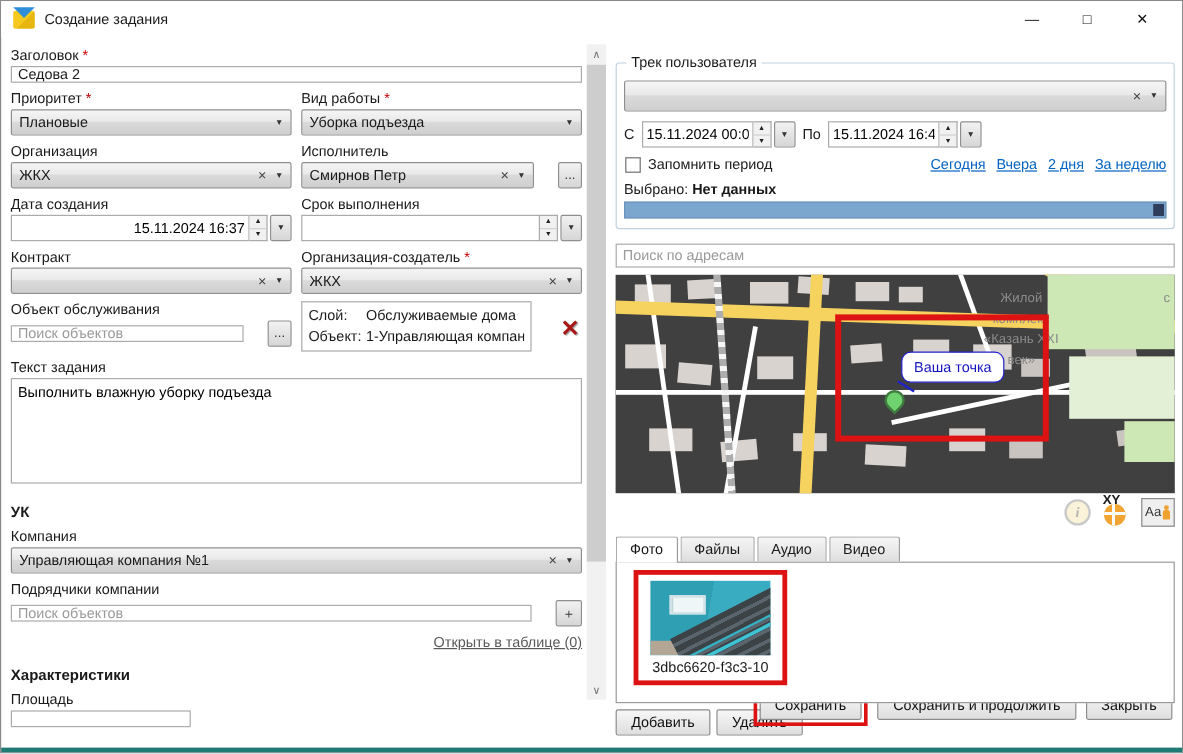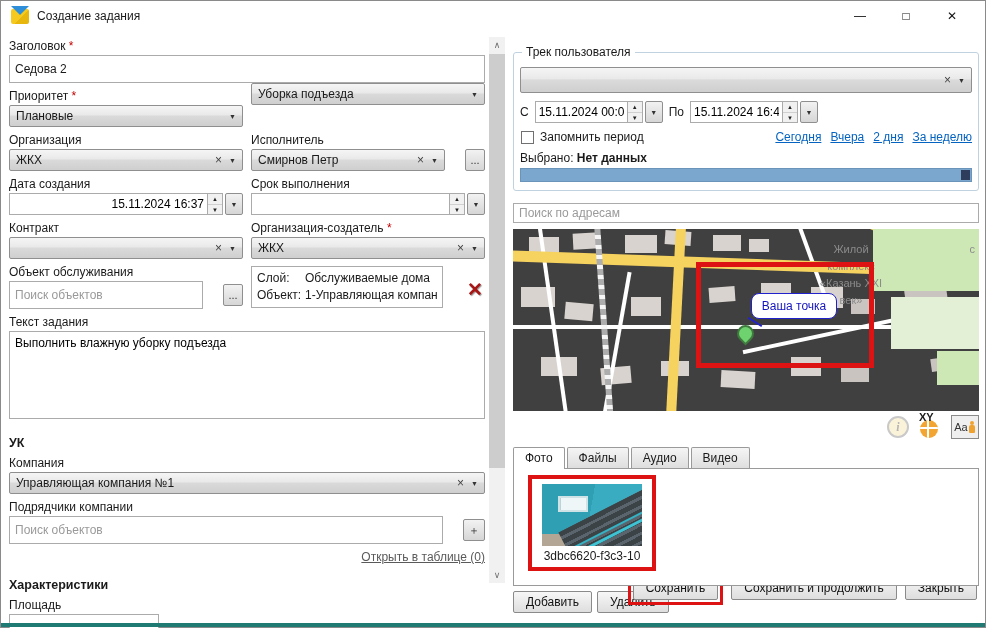--- a/index.html
+++ b/index.html
@@ -13,21 +13,21 @@
   .appicon{width:18px;height:15px;position:relative;margin-right:8px}
   .appicon::before{content:"";position:absolute;inset:0;background:linear-gradient(135deg,#f6c91e 0 55%,#e8b70e 55%);border-radius:2px}
   .appicon::after{content:"";position:absolute;left:0;top:-3px;width:0;height:0;border-left:9px solid transparent;border-right:9px solid transparent;border-top:9px solid #2e8fd8}
   .win-title{font-size:12px}
   .winbtns{margin-left:auto;display:flex}
   .winbtn{width:46px;height:26px;display:flex;align-items:center;justify-content:center;font-size:12px;color:#111;cursor:default}
 
   
   .lbl{display:block;margin:6px 0 2px;white-space:nowrap}
   .req{color:#c40000}
-  .tin{height:28px;width:100%;border:1px solid #ababab;padding:0 5px;font:inherit;color:#1a1a1a;background:#fff}
+  .tin{height:14px;width:100%;border:1px solid #ababab;padding:0 5px;font:inherit;color:#1a1a1a;background:#fff}
   .tin::placeholder{color:#9a9a9a}
   .combo{height:22px;border:1px solid #8f8f8f;border-radius:2px;background:linear-gradient(#f5f5f5,#e9e9e9 45%,#dadada 50%,#cfcfcf);display:flex;align-items:center;padding:0 6px;width:100%}
   .combo .val{flex:1;white-space:nowrap;overflow:hidden}
   .g-clear{color:#444;font-size:12px;margin:0 7px 0 4px;line-height:1}
   .g-arr{font-size:7px;color:#333;line-height:1}
   .row2{display:flex;gap:8px}
   .col{flex:1;min-width:0}
   .hflex{display:flex;gap:20px;align-items:center}
   .morebtn{width:24px;height:22px;border:1px solid #8f8f8f;border-radius:2px;background:linear-gradient(#f2f2f2,#d6d6d6);font-size:11px;color:#333;display:flex;align-items:center;justify-content:center}
   .dt{display:flex;height:22px;flex:1;min-width:0}
@@ -142,20 +142,21 @@
 
     <div class="row2">
       <div class="col">
         <label class="lbl"><span>Приоритет</span> <span class="req">*</span></label>
         <div class="combo">
           <span class="val">Плановые</span>
           <span class="g-arr">▼</span>
         </div>
       </div>
       <div class="col">
+        <label class="lbl"><span>Вид работы</span> <span class="req">*</span></label>
         <div class="combo">
           <span class="val">Уборка подъезда</span>
           <span class="g-arr">▼</span>
         </div>
       </div>
     </div>
 
     <div class="row2">
       <div class="col">
         <label class="lbl">Организация</label>

